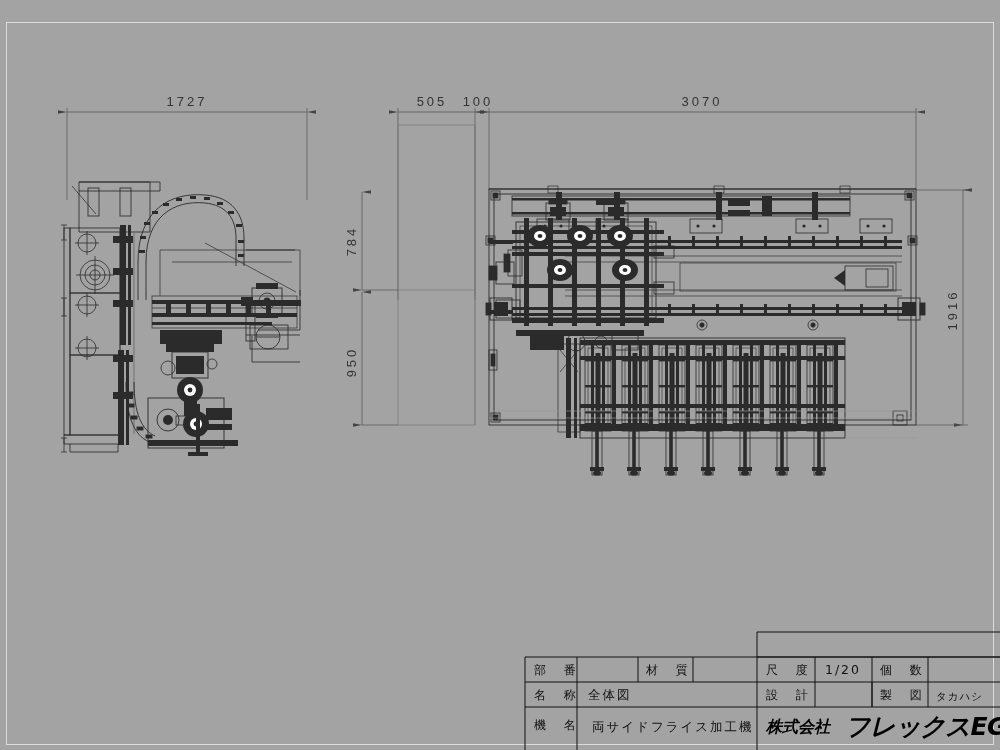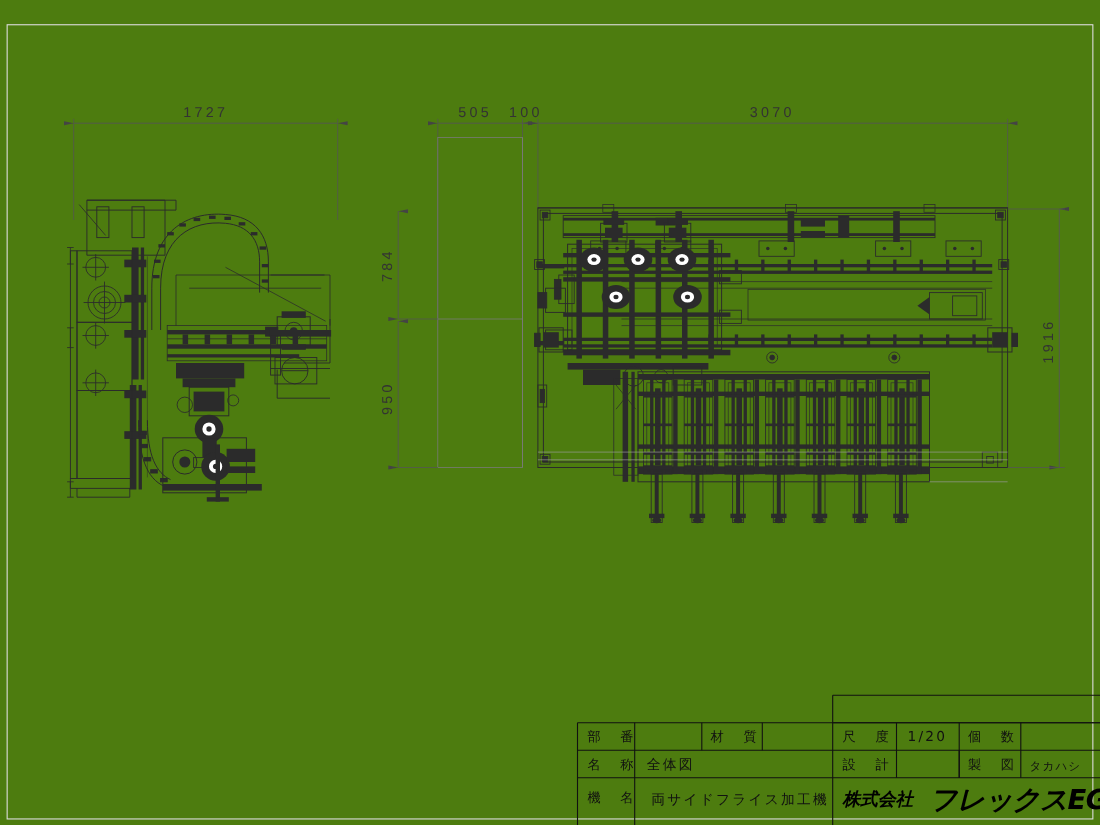--- a/index.html
+++ b/index.html
@@ -1,18 +1,18 @@
 <!DOCTYPE html>
 <html><head>
 <meta charset="utf-8">
 <style>
   html,body{margin:0;padding:0;background:#fff;}
   body{width:1000px;height:750px;overflow:hidden;
        font-family:"Liberation Sans","DejaVu Sans",sans-serif;color:#1a1a1a;}
-  #sheet{position:relative;width:1000px;height:750px;background:#4d7c0f;}
+  #sheet{position:relative;width:1000px;height:750px;background:#a3a3a3;}
   #sheet svg{position:absolute;left:0;top:0;}
   .dimtxt{font-family:"Liberation Sans","DejaVu Sans",sans-serif;
           font-size:13px;letter-spacing:3px;fill:#333;}
   .tbtxt{font-family:"DejaVu Sans","Liberation Sans",sans-serif;
          font-size:12px;fill:#111;}
   .tbtxt.sp{letter-spacing:7px;}
   .tbval{font-family:"DejaVu Sans","Liberation Sans",sans-serif;
          font-size:12.5px;fill:#111;letter-spacing:2px;}
   .tbsmall{font-family:"DejaVu Sans","Liberation Sans",sans-serif;
            font-size:10.5px;fill:#111;letter-spacing:1px;}

